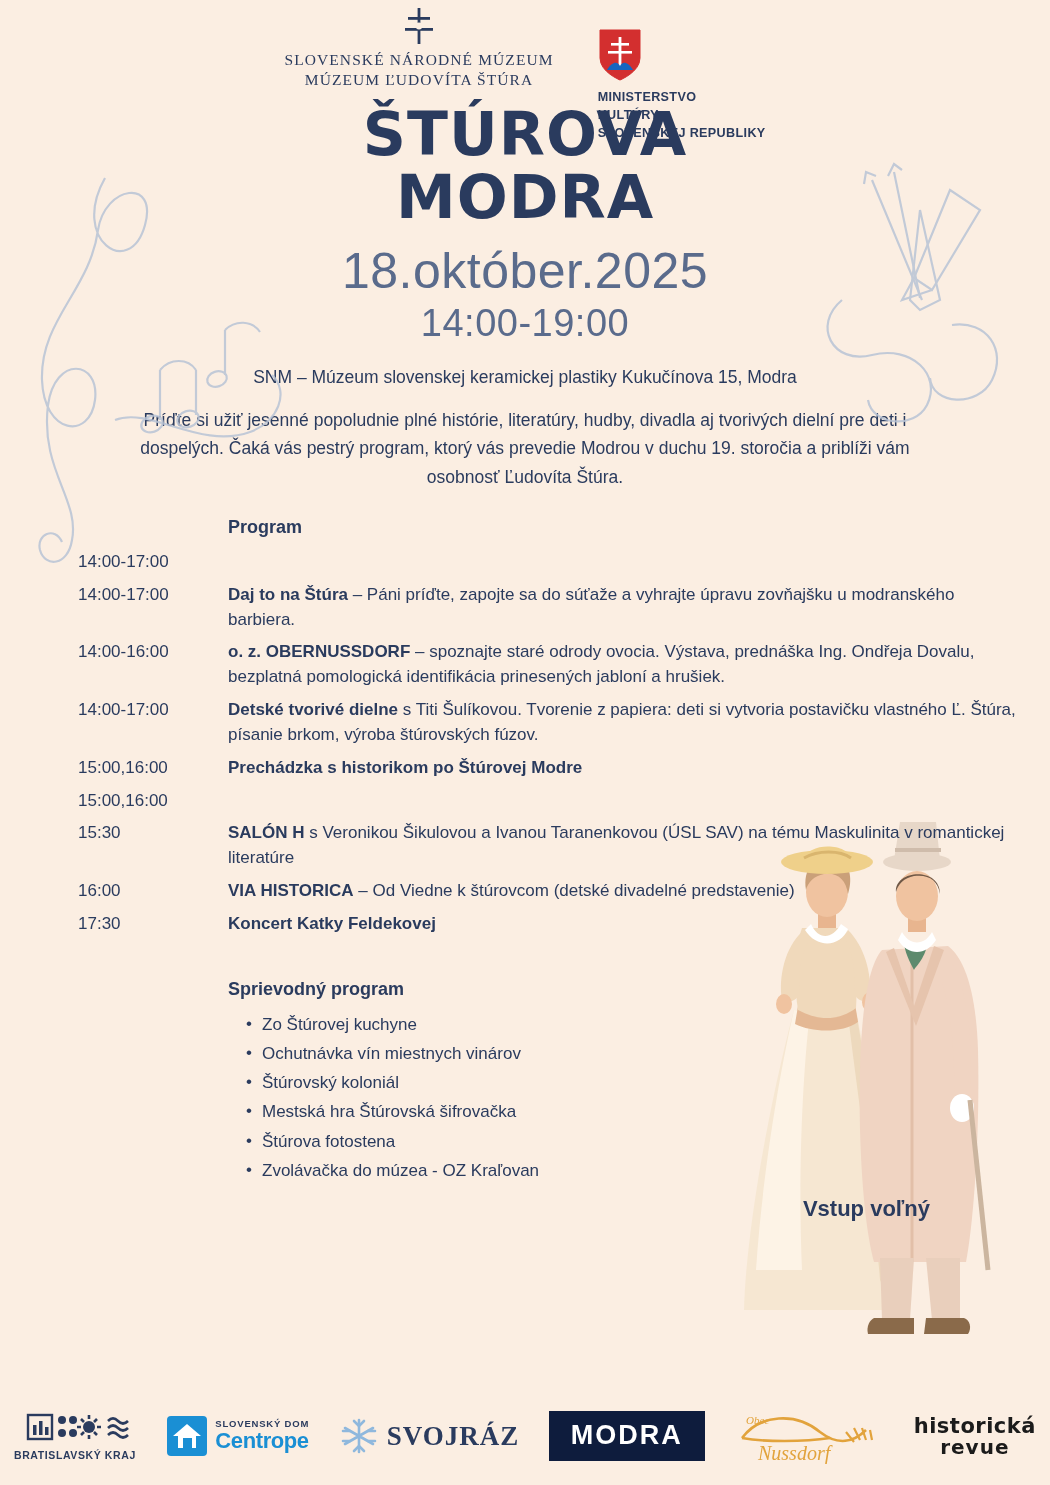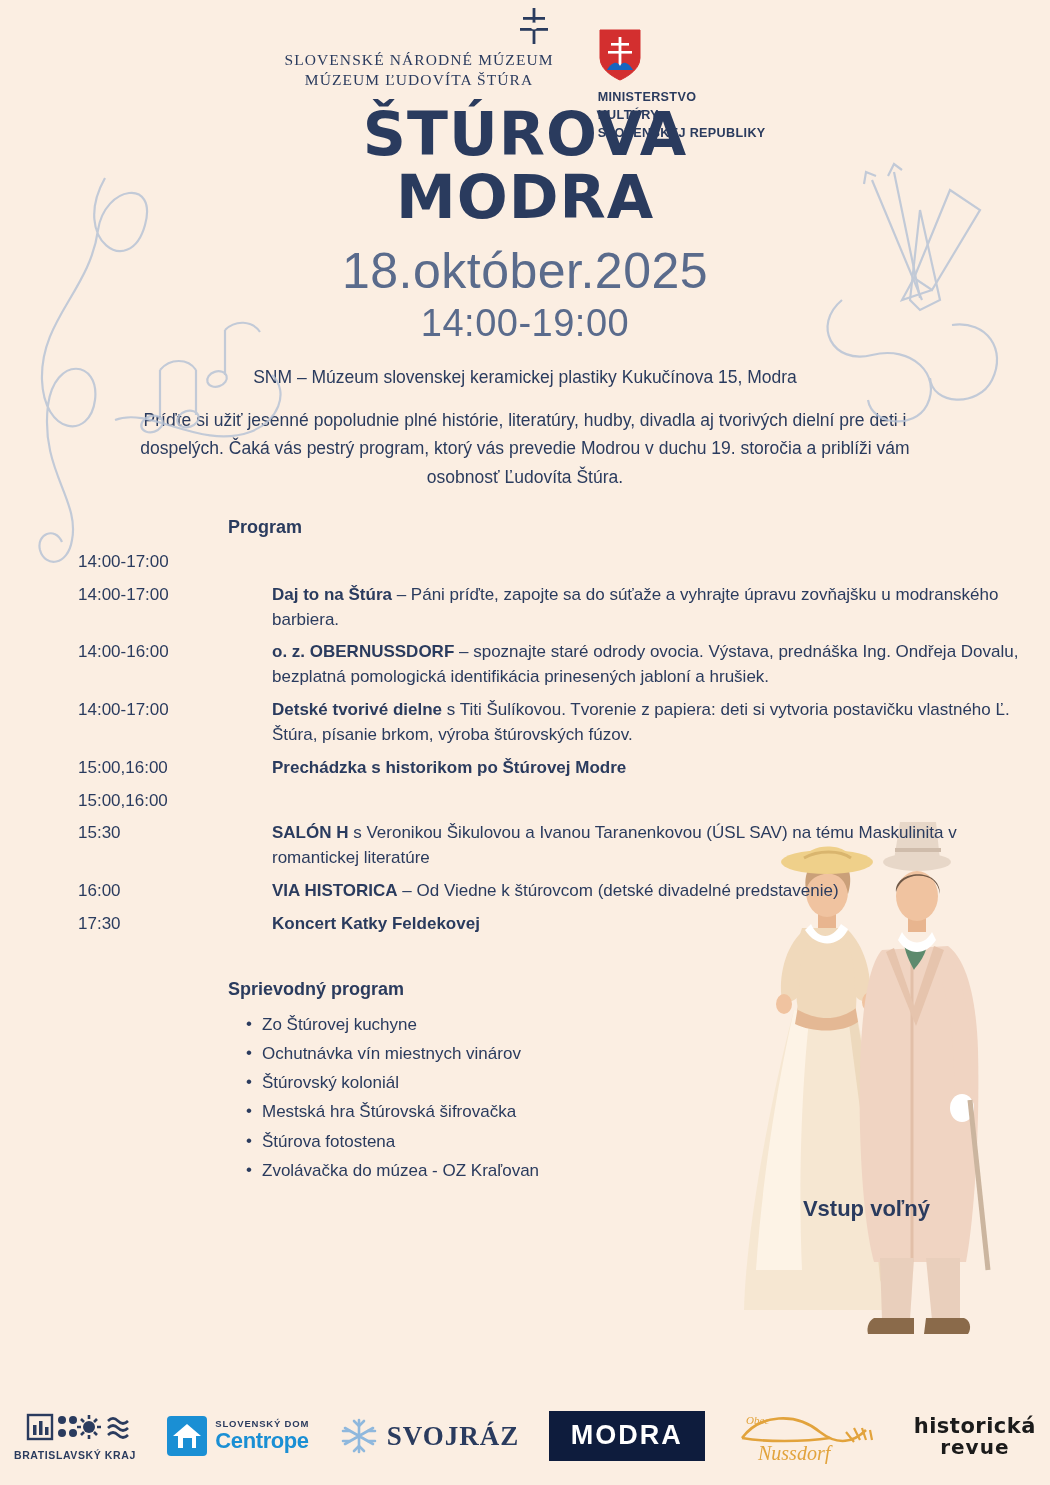--- a/index.html
+++ b/index.html
@@ -30,21 +30,21 @@
   .header {
     position: relative;
     width: 100%;
     height: 100px;
     display: flex;
     justify-content: center;
     align-items: flex-start;
     gap: 44px;
     padding-top: 6px;
   }
-  .snm-logo { display: flex; flex-direction: column; align-items: flex-end; }
+  .snm-logo { display: flex; flex-direction: column; align-items: center; }
   .snm-cross { margin-bottom: 4px; }
   .snm-text {
     font-size: 15.5px;
     letter-spacing: 1.1px;
     color: #2a3b5e;
     text-align: center;
     line-height: 1.28;
     font-family: "Liberation Serif", serif;
   }
   .mk-logo { display: flex; align-items: flex-start; gap: 7px; padding-top: 22px; flex-direction: column; }
@@ -101,21 +101,20 @@
     font-weight: bold;
     font-size: 18px;
     margin: 26px 0 12px 228px;
   }
   .program-list { margin: 0 0 0 0; padding: 0; }
   .prog-row {
     display: flex;
     margin: 0 30px 8px 78px;
     font-size: 17px;
     line-height: 1.46;
-    gap: 44px;
   }
   .prog-time { width: 150px; flex: 0 0 150px; color: #2a3b5e; }
   .prog-desc { flex: 1; }
   .prog-desc b { font-weight: bold; }
 
   .accompany-heading {
     font-weight: bold;
     font-size: 18px;
     margin: 42px 0 10px 228px;
   }

